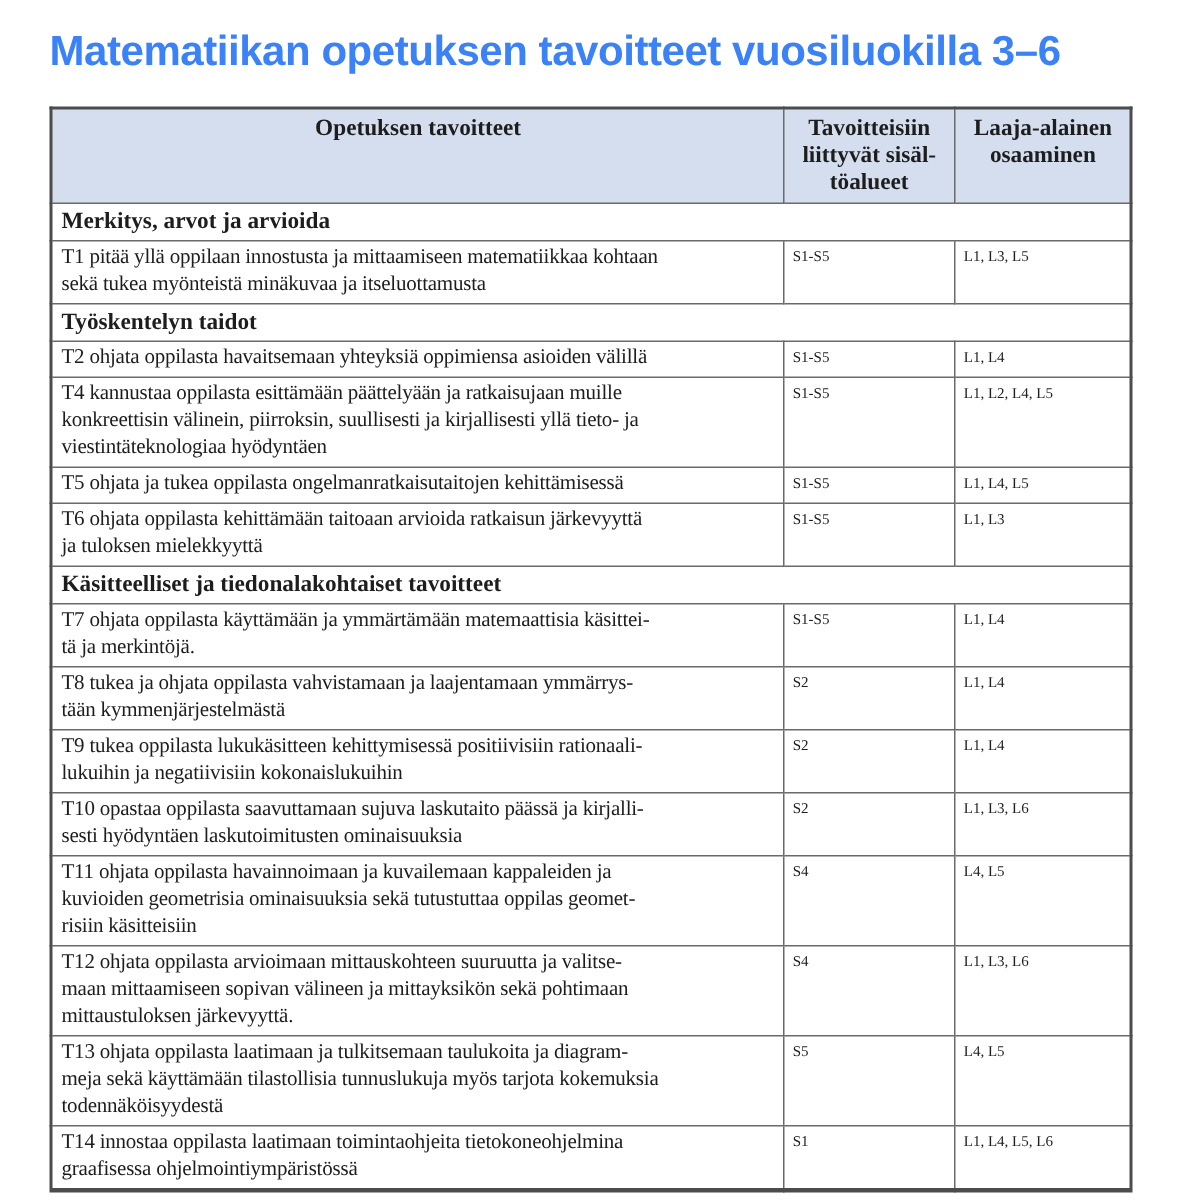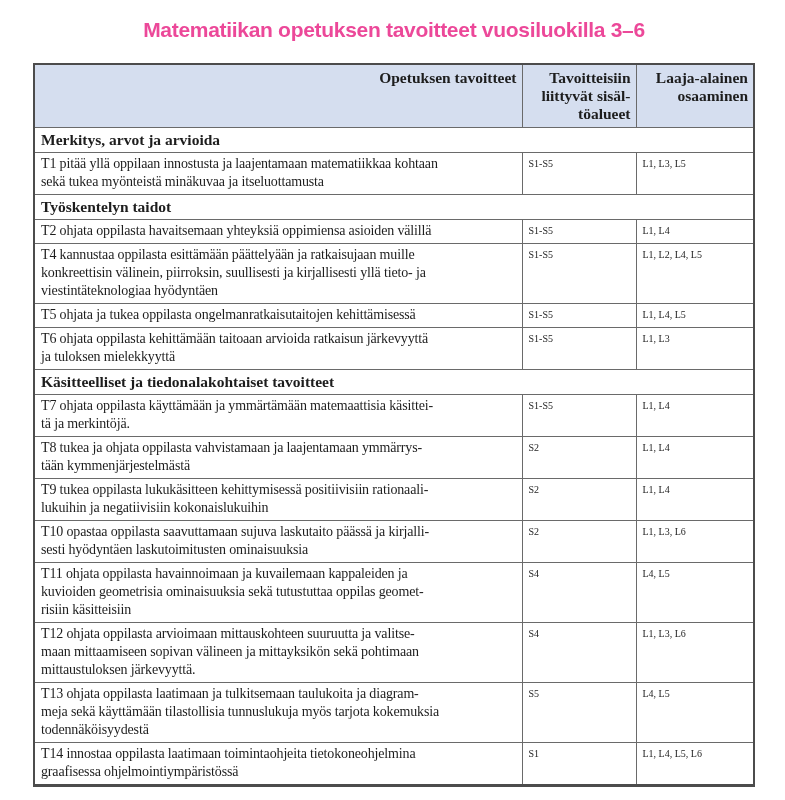--- a/index.html
+++ b/index.html
@@ -12,25 +12,24 @@
     box-sizing: border-box;
     width: 785px;
     min-height: 800px;
     padding: 12px 30px 8px 33px;
     font-family: "Liberation Serif", serif;
     color: #1d1d1d;
   }
   .doc-title {
     font-family: "Liberation Sans", sans-serif;
     font-weight: bold;
-    font-size: 21px;
+    font-size: 28px;
     letter-spacing: -0.3px;
-    color: #ec4899;
+    color: #3b82f6;
     margin: 6px 0 21px 0;
-    text-align: center;
   }
   table.objectives {
     border-collapse: collapse;
     table-layout: fixed;
     width: 720px;
     border: 2px solid #4c4c4c;
     border-bottom-width: 3px;
   }
   col.c-obj  { width: 488px; }
   col.c-sis  { width: 114px; }
@@ -39,21 +38,21 @@
     border: 1px solid #6a6a6a;
     vertical-align: top;
     box-sizing: border-box;
   }
   thead th {
     background: #d5deef;
     font-family: "Liberation Serif", serif;
     font-weight: bold;
     font-size: 15.5px;
     line-height: 18px;
-    text-align: right;
+    text-align: center;
     padding: 4px 5px 4px 6px;
     white-space: pre-line;
     height: 58px;
   }
   td.section-cell {
     font-weight: bold;
     font-size: 15.5px;
     line-height: 18px;
     padding: 3px 6px;
   }
@@ -92,21 +91,21 @@
 töalueet</th>
         <th>Laaja-alainen
 osaaminen</th>
       </tr>
     </thead>
     <tbody>
         <tr>
           <td colspan="3" class="section-cell">Merkitys, arvot ja arvioida</td>
         </tr>
         <tr>
-          <td class="objective-cell">T1 pitää yllä oppilaan innostusta ja laajentamaan matematiikkaa kohtaan
+          <td class="objective-cell">T1 pitää yllä oppilaan innostusta ja mittaamiseen matematiikkaa kohtaan
 sekä tukea myönteistä minäkuvaa ja itseluottamusta</td>
           <td class="value-cell">S1-S5</td>
           <td class="value-cell">L1, L3, L5</td>
         </tr>
         <tr>
           <td colspan="3" class="section-cell">Työskentelyn taidot</td>
         </tr>
         <tr>
           <td class="objective-cell">T2 ohjata oppilasta havaitsemaan yhteyksiä oppimiensa asioiden välillä</td>
           <td class="value-cell">S1-S5</td>

